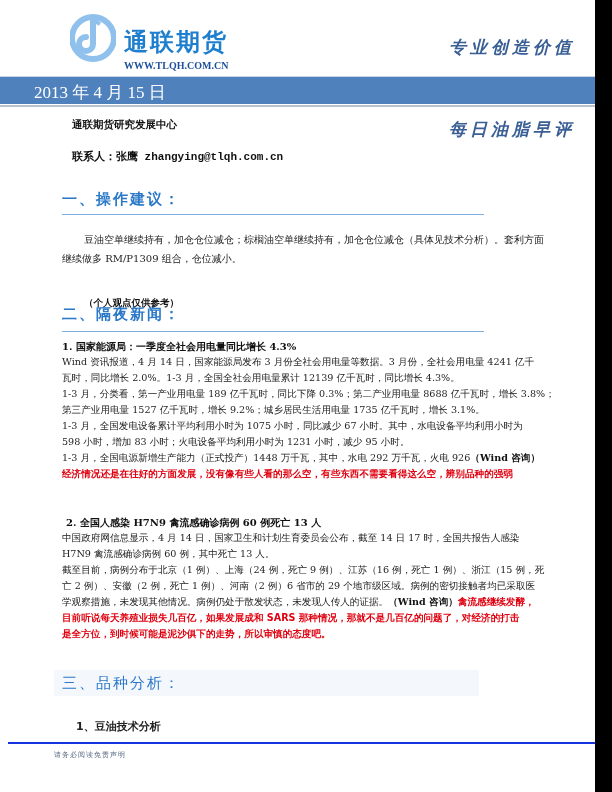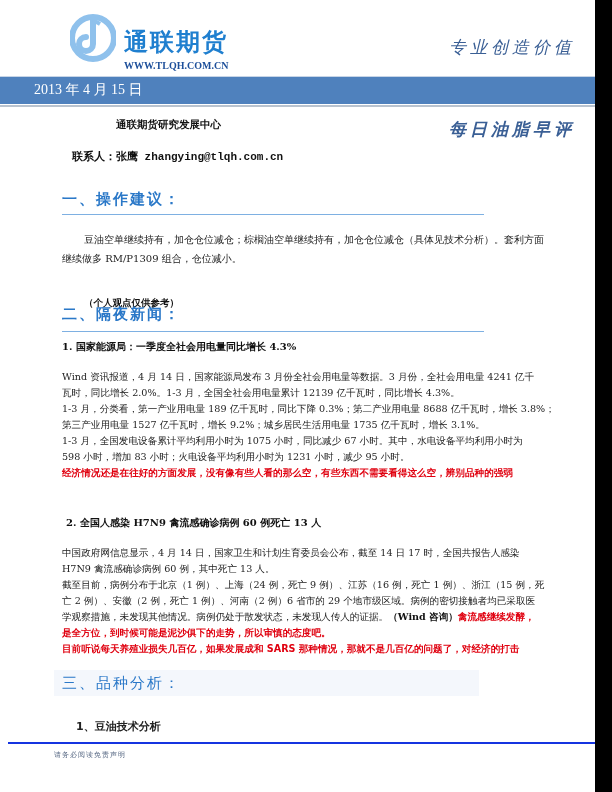--- a/index.html
+++ b/index.html
@@ -19,40 +19,40 @@
     font-family:"DejaVu Sans", sans-serif; font-weight:bold;
     font-size:24px; color:#1f7fcf; letter-spacing:2px;text-align:right;
   }
   .logo-url {
     position:absolute; left:124px; top:60px;
     font-family:"Liberation Serif", serif; font-weight:bold;
     font-size:10px; color:#1d4f9a;
   }
   .slogan {
     position:absolute; right:20px; top:36px;
-    font-family:"DejaVu Serif", serif; font-style:italic; font-weight:normal;
+    font-family:"DejaVu Serif", serif; font-style:italic; font-weight:bold;
     font-size:17px; color:#3a5f95; letter-spacing:4px;
   }
   .date-bar {
     position:absolute; left:0; top:76px; width:595px; height:27px;
     background:#4f81bd; border-top:1px solid #c7d5e7;
   }
   .date-text {
     position:absolute; left:34px; top:4px;
-    font-family:"Liberation Serif", serif; font-size:14px; color:#fff;text-align:right;
+    font-family:"Liberation Serif", serif; font-size:17px; color:#fff;text-align:right;
   }
   .date-under { position:absolute; left:0; top:105px; width:595px; height:2px; background:#b9c3cf; }
   .report-title {
     position:absolute; right:20px; top:118px;
     font-family:"DejaVu Serif", serif; font-style:italic; font-weight:bold;
     font-size:17px; color:#3a5f95; letter-spacing:4px;
   }
   .org {
     position:absolute; left:72px; top:118px;
-    font-family:"DejaVu Sans", sans-serif; font-weight:bold; font-size:10.5px; color:#111;margin-left:44px;
+    font-family:"DejaVu Sans", sans-serif; font-weight:bold; font-size:10.5px; color:#111;
   }
   .contact {
     position:absolute; left:72px; top:149px;
     font-family:Liberation Mono, monospace; font-weight:bold; font-size:11px; color:#111;
   }
   .sec-title {
     position:absolute; left:62px;
     font-family:Liberation Mono, monospace; font-weight:bold;
     font-size:15px; color:#2a78c8; letter-spacing:2px;text-align:right;
   }
@@ -64,21 +64,21 @@
   .note {
     position:absolute; left:84px;
     font-family:"DejaVu Sans", sans-serif; font-weight:bold; font-size:9.5px; color:#111;margin-top:20px;
   }
   .news-head {
     position:absolute; left:62px;
     font-family:"DejaVu Serif", serif; font-weight:bold; font-size:10px; color:#111;
   }
   .news-body {
     position:absolute; left:62px; width:430px;
-    font-size:9.6px; color:#222; line-height:16px; text-align:justify;margin-top:15px;
+    font-size:9.6px; color:#222; line-height:16px; text-align:justify;
   }
   .news-body .line { display:block; white-space:nowrap; }
   .red { color:#e0000f; font-weight:bold; font-family:"DejaVu Sans", sans-serif; }
   .wind { font-weight:bold; color:#111; }
   .sec3-band { position:absolute; left:54px; top:670px; width:425px; height:26px; background:#f4f7fc; }
   .sub-title {
     position:absolute; left:76px; top:719px;
     font-family:"DejaVu Sans", sans-serif; font-weight:bold; font-size:11px; color:#222;
   }
   .footer-rule { position:absolute; left:8px; top:742px; width:587px; height:2px; background:#1534e0; }
@@ -122,32 +122,33 @@
   <div class="sec-rule" style="top:331px"></div>
 
   <div class="news-head" style="top:340px">1. 国家能源局：一季度全社会用电量同比增长 4.3%</div>
   <div class="news-body" style="top:354px">
     <span class="line">Wind 资讯报道，4 月 14 日，国家能源局发布 3 月份全社会用电量等数据。3 月份，全社会用电量 4241 亿千</span>
     <span class="line">瓦时，同比增长 2.0%。1-3 月，全国全社会用电量累计 12139 亿千瓦时，同比增长 4.3%。</span>
     <span class="line">1-3 月，分类看，第一产业用电量 189 亿千瓦时，同比下降 0.3%；第二产业用电量 8688 亿千瓦时，增长 3.8%；</span>
     <span class="line">第三产业用电量 1527 亿千瓦时，增长 9.2%；城乡居民生活用电量 1735 亿千瓦时，增长 3.1%。</span>
     <span class="line">1-3 月，全国发电设备累计平均利用小时为 1075 小时，同比减少 67 小时。其中，水电设备平均利用小时为</span>
     <span class="line">598 小时，增加 83 小时；火电设备平均利用小时为 1231 小时，减少 95 小时。</span>
+    <span class="line"><span>1-3 月，全国电源新增生产能力（正式投产）1448 万千瓦，其中，水电 292 万千瓦，火电 926</span><span class="wind">（Wind 咨询）</span></span>
     <span class="line red">经济情况还是在往好的方面发展，没有像有些人看的那么空，有些东西不需要看得这么空，辨别品种的强弱</span>
   </div>
 
   <div class="news-head" style="top:516px;left:66px">2. 全国人感染 H7N9 禽流感确诊病例 60 例死亡 13 人</div>
   <div class="news-body" style="top:530px">
     <span class="line">中国政府网信息显示，4 月 14 日，国家卫生和计划生育委员会公布，截至 14 日 17 时，全国共报告人感染</span>
     <span class="line">H7N9 禽流感确诊病例 60 例，其中死亡 13 人。</span>
     <span class="line">截至目前，病例分布于北京（1 例）、上海（24 例，死亡 9 例）、江苏（16 例，死亡 1 例）、浙江（15 例，死</span>
     <span class="line">亡 2 例）、安徽（2 例，死亡 1 例）、河南（2 例）6 省市的 29 个地市级区域。病例的密切接触者均已采取医</span>
     <span class="line"><span>学观察措施，未发现其他情况。病例仍处于散发状态，未发现人传人的证据。</span><span class="wind">（Wind 咨询）</span><span class="red">禽流感继续发酵，</span></span>
+    <span class="line red">目前听说每天养殖业损失几百亿，如果发展成和 SARS 那种情况，那就不是几百亿的问题了，对经济的打击</span>
     <span class="line red">是全方位，到时候可能是泥沙俱下的走势，所以审慎的态度吧。</span>
-    <span class="line red">目前听说每天养殖业损失几百亿，如果发展成和 SARS 那种情况，那就不是几百亿的问题了，对经济的打击</span>
   </div>
 
   <div class="sec3-band"></div>
   <div class="sec-title" style="top:674px;font-weight:normal">三、品种分析：</div>
   <div class="sub-title">1、豆油技术分析</div>
 
   <div class="footer-rule"></div>
   <div class="footer-text">请务必阅读免责声明</div>
 </div>
 

